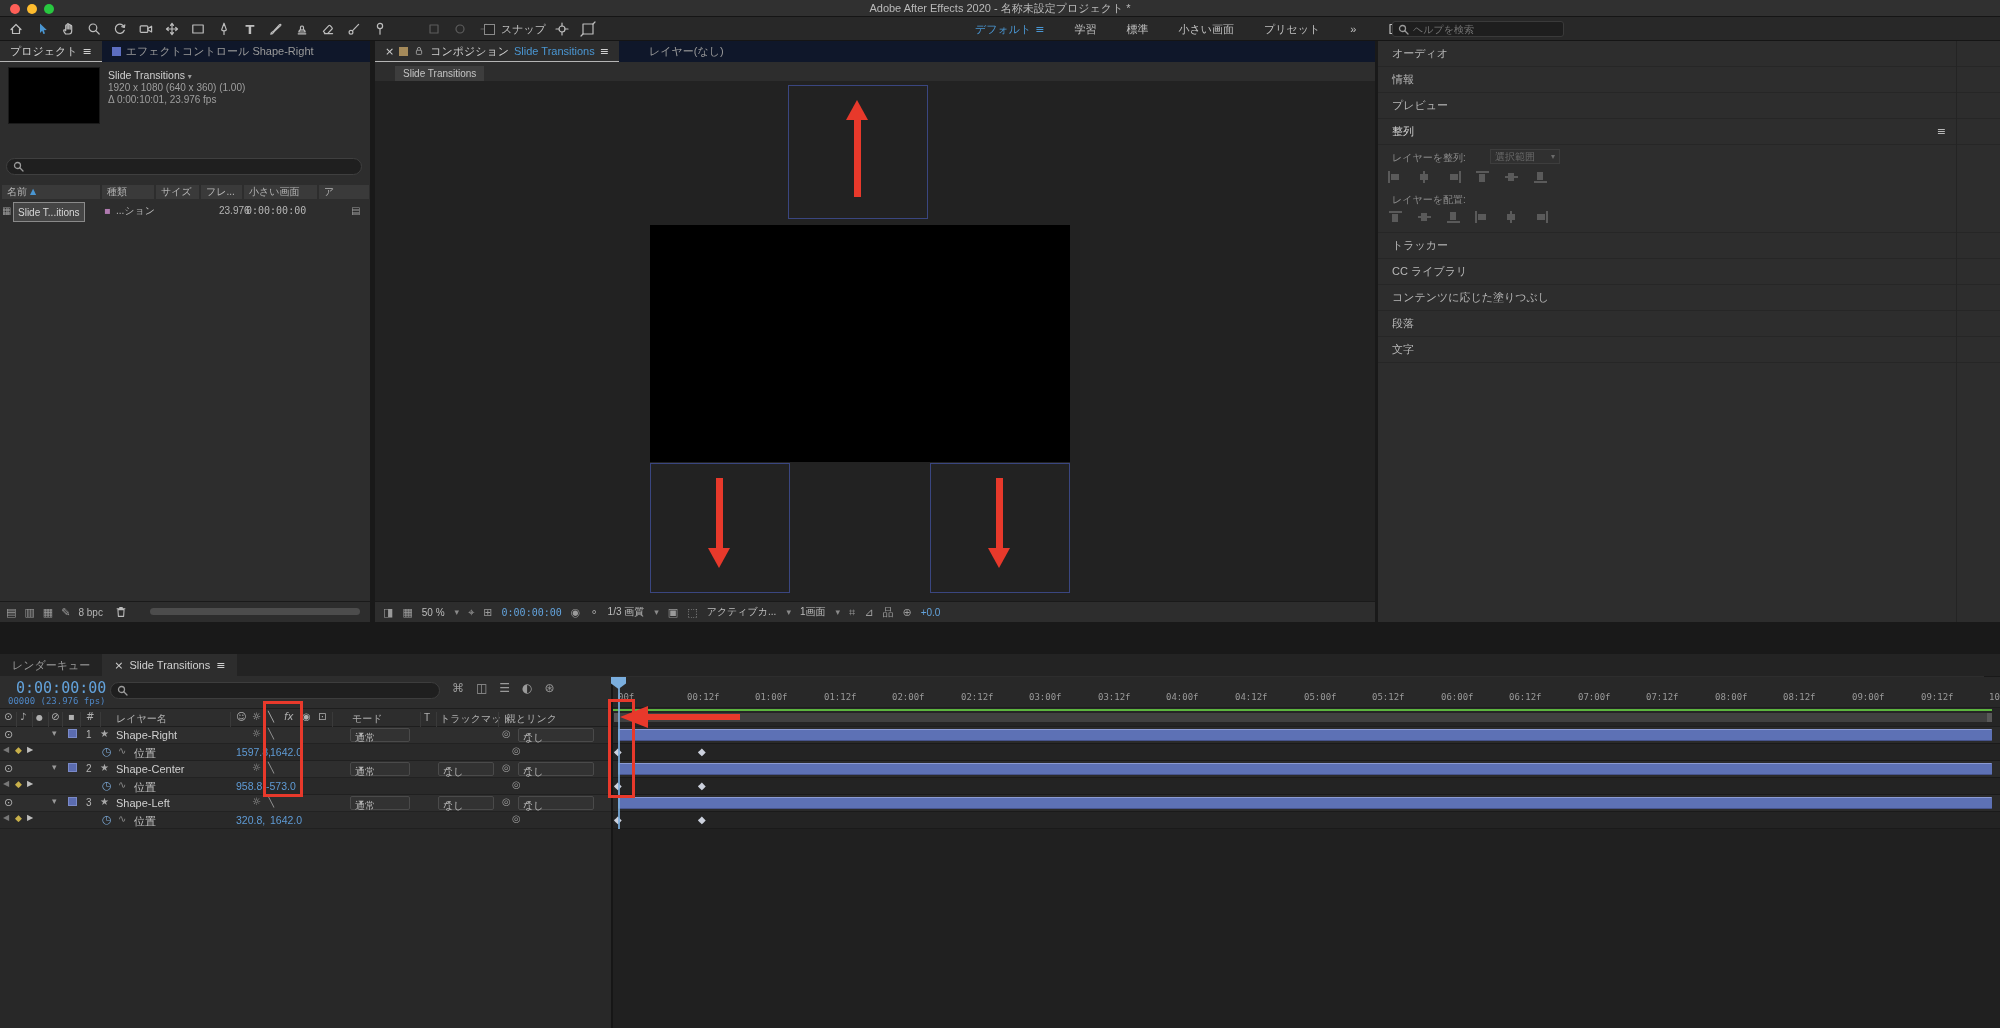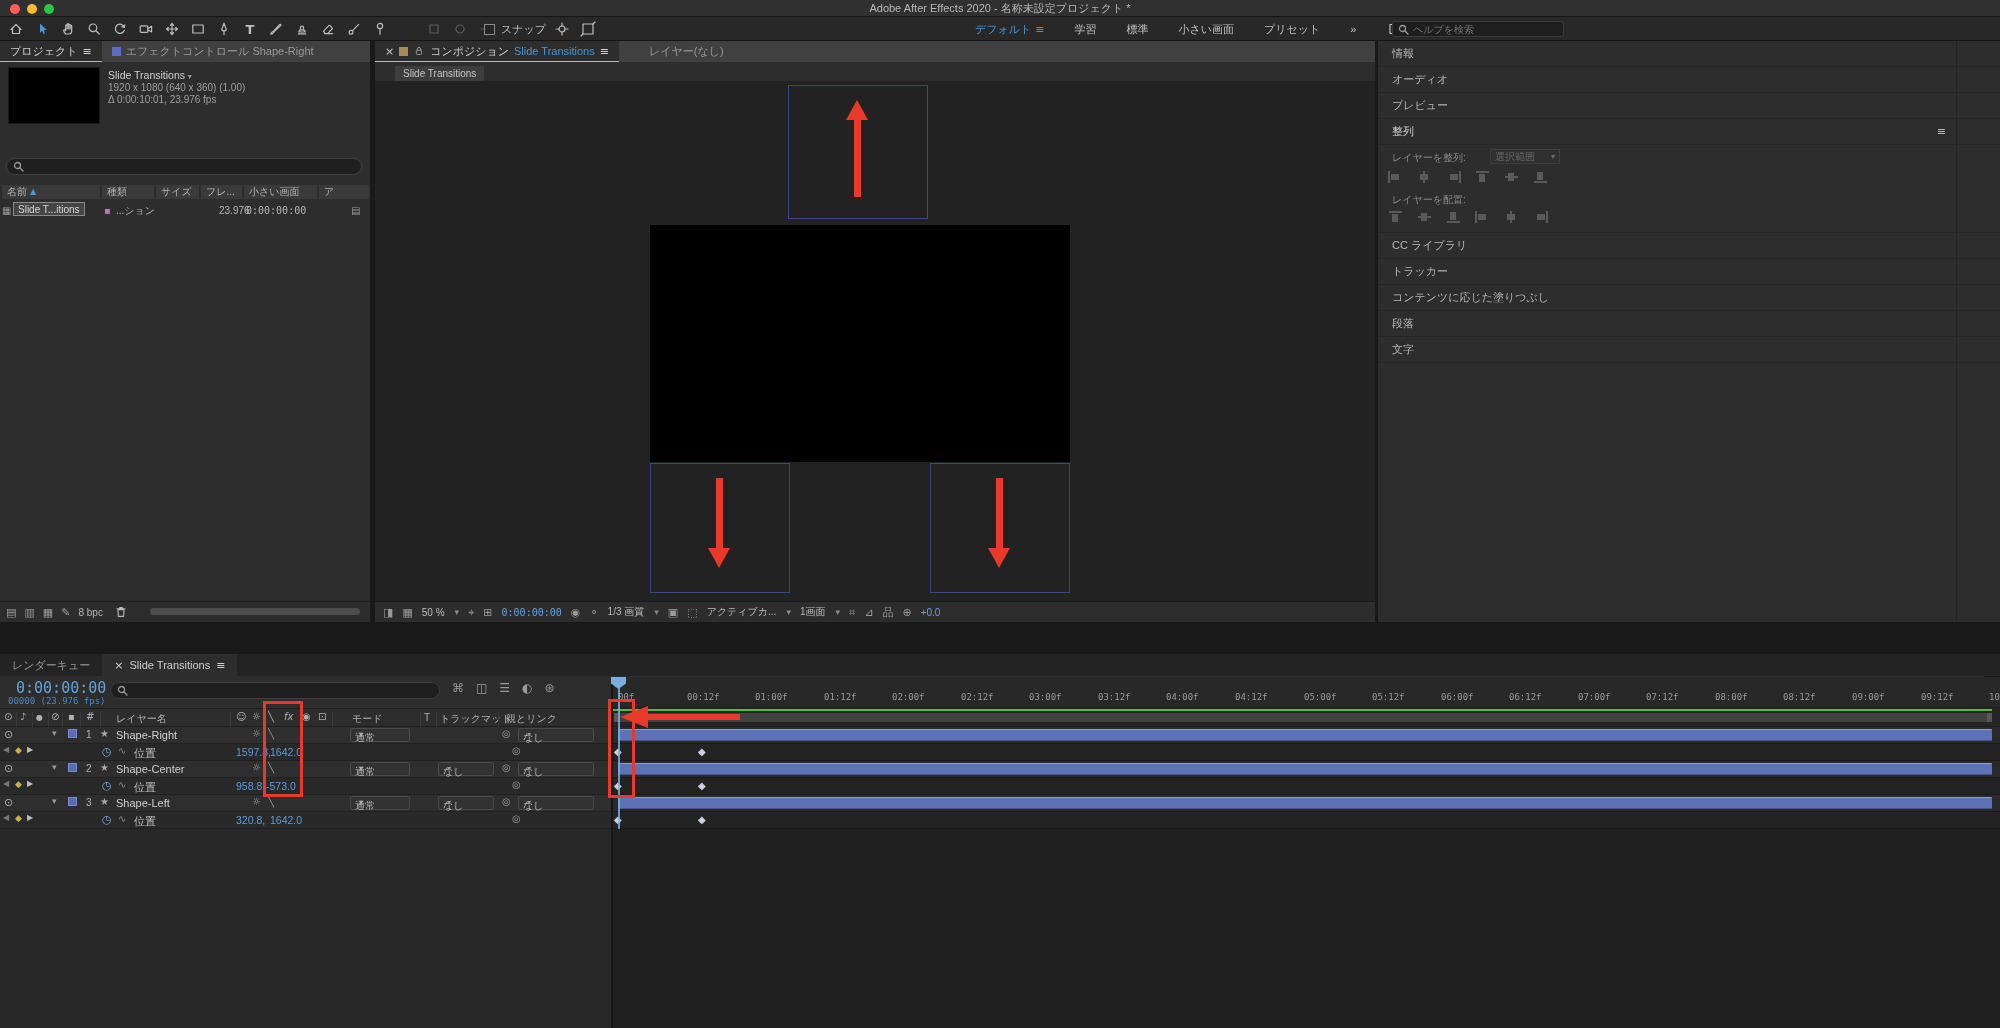--- a/index.html
+++ b/index.html
@@ -23,35 +23,35 @@
 .snaplabel{font-size:11px;color:#c0c0c0}
 .wsbar{position:absolute;left:975px;top:0;height:24px;display:flex;align-items:center;gap:30px;font-size:11px}
 .ws{color:#c0c0c0;white-space:nowrap}
 .ws.active{color:#4a96d2}
 .ws.active .g{color:#4a96d2;margin-left:4px}
 .helpsearch{position:absolute;left:1392px;top:4px;width:172px;height:16px;background:#1e1e1e;border:1px solid #3a3a3a;border-radius:3px;display:flex;align-items:center;padding:0 5px;gap:4px}
 .helpsearch input{background:transparent;border:none;outline:none;color:#a0a0a0;font-size:10px;width:130px;font-family:inherit}
 .msvg{stroke:#9a9a9a;fill:none;stroke-width:1.3;stroke-linecap:round}
 
 .panel{position:absolute;background:#2d2d2d}
-.tabrow{position:absolute;left:0;top:0;right:0;height:21px;background:#404040;display:flex;align-items:center;font-size:11px}
+.tabrow{position:absolute;left:0;top:0;right:0;height:21px;background:#0f172a;display:flex;align-items:center;font-size:11px}
 .ptab{height:21px;display:flex;align-items:center;gap:5px;padding:0 10px;color:#9a9a9a;white-space:nowrap}
 .ptab.active{background:#2d2d2d;color:#d0d0d0;border-bottom:1px solid #b5b5b5}
 .sq{width:9px;height:9px;display:inline-block}
 
 #project{left:0;top:41px;width:370px;height:581px}
 .thumb{position:absolute;left:8px;top:26px;width:92px;height:57px;background:#000;border:1px solid #1a1a1a}
 .compinfo{position:absolute;left:108px;top:28px;font-size:10px;color:#9f9f9f;line-height:12px}
 .compinfo .cname{color:#cfcfcf;font-size:10.5px}
 .psearch{position:absolute;left:6px;top:117px;width:356px;height:17px;background:#1f1f1f;border:1px solid #3f3f3f;border-radius:9px;display:flex;align-items:center;padding:0 6px;gap:4px}
 .psearch input{background:transparent;border:none;outline:none;color:#a0a0a0;font-size:10px;width:300px;font-family:inherit}
 .phead{position:absolute;left:0;top:144px;width:370px;height:15px}
 .phcell{position:absolute;top:0;height:14px;background:#3a3a3a;border-right:1px solid #2d2d2d;font-size:10px;color:#b5b5b5;display:flex;align-items:center;padding:0 5px;gap:3px;white-space:nowrap;overflow:hidden}
 .prow{position:absolute;left:0;top:161px;width:370px;height:17px;display:flex;align-items:center;font-size:10px;color:#b5b5b5}
-.rowbox{position:absolute;left:13px;top:0px;height:14px;border:1px solid #8a8a8a;background:#454545;color:#d8d8d8;display:flex;align-items:center;padding:0 4px}
+.rowbox{position:absolute;left:13px;top:0px;height:20px;border:1px solid #8a8a8a;background:#454545;color:#d8d8d8;display:flex;align-items:center;padding:0 4px}
 .pbottom{position:absolute;left:0;bottom:0;width:370px;height:21px;background:#2d2d2d;border-top:1px solid #1a1a1a;display:flex;align-items:center;gap:8px;padding:0 6px;font-size:11px;color:#9a9a9a}
 .hscroll{position:absolute;left:150px;bottom:7px;width:210px;height:7px;border-radius:4px;background:#4c4c4c}
 
 #comp{left:375px;top:41px;width:1000px;height:581px}
 #viewer{position:absolute;left:0;top:40px;width:1000px;height:520px;background:#222;overflow:hidden}
 .vtab{position:absolute;left:20px;top:25px;height:15px;background:#3d3d3d;color:#c5c5c5;font-size:10px;display:flex;align-items:center;padding:0 8px}
 .compblack{position:absolute;left:275px;top:144px;width:420px;height:237px;background:#000}
 .wire{position:absolute;border:1px solid #3a4680}
 .redshaft{position:absolute;background:#e8392b}
 .arrup{position:absolute;width:0;height:0;border-left:11px solid transparent;border-right:11px solid transparent;border-bottom:20px solid #e8392b}
@@ -401,24 +401,24 @@
       <span class="ic g">⌗</span>
       <span class="ic g">⊿</span>
       <span class="ic g">品</span>
       <span class="ic g">⊕</span>
       <span style="color:#63a3dc">+0.0</span>
     </div>
   </div>
 
   <div id="right" class="panel">
     <div class="ritem">
+        <span>オーディオ</span>
+      </div>
+    <div class="ritem">
         <span>情報</span>
-      </div>
-    <div class="ritem">
-        <span>オーディオ</span>
       </div>
     <div class="ritem">
         <span>プレビュー</span>
       </div>
     <div class="ritem">
         <span style="color:#d0d0d0">整列</span>
         <span class="g" style="margin-right:40px">≡</span>
       </div>
     <div class="alignbody">
       <span class="alabel" style="top:6px">レイヤーを整列:</span>
@@ -438,24 +438,24 @@
       <span class="aicons" style="top:66px">
         <span class="ai ht"></span>
         <span class="ai hc"></span>
         <span class="ai hb"></span>
         <span class="ai vl"></span>
         <span class="ai vc"></span>
         <span class="ai vr"></span>
       </span>
     </div>
     <div class="ritem">
+        <span>トラッカー</span>
+      </div>
+    <div class="ritem">
         <span>CC ライブラリ</span>
-      </div>
-    <div class="ritem">
-        <span>トラッカー</span>
       </div>
     <div class="ritem">
         <span>コンテンツに応じた塗りつぶし</span>
       </div>
     <div class="ritem">
         <span>段落</span>
       </div>
     <div class="ritem">
         <span>文字</span>
       </div>

